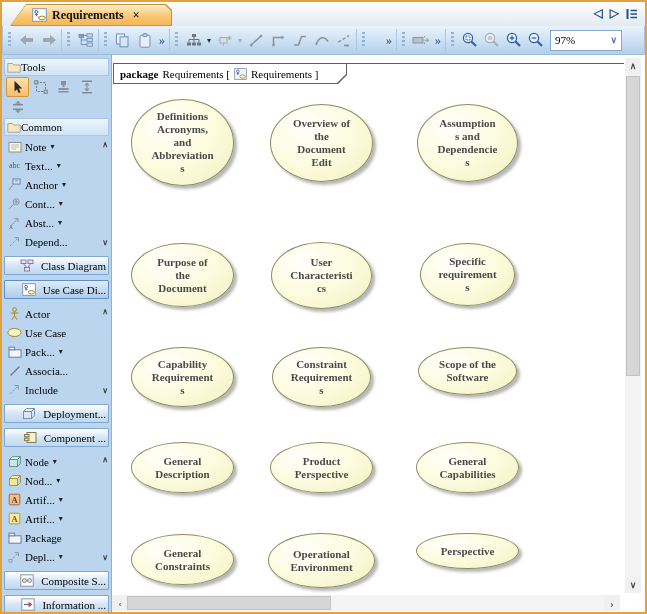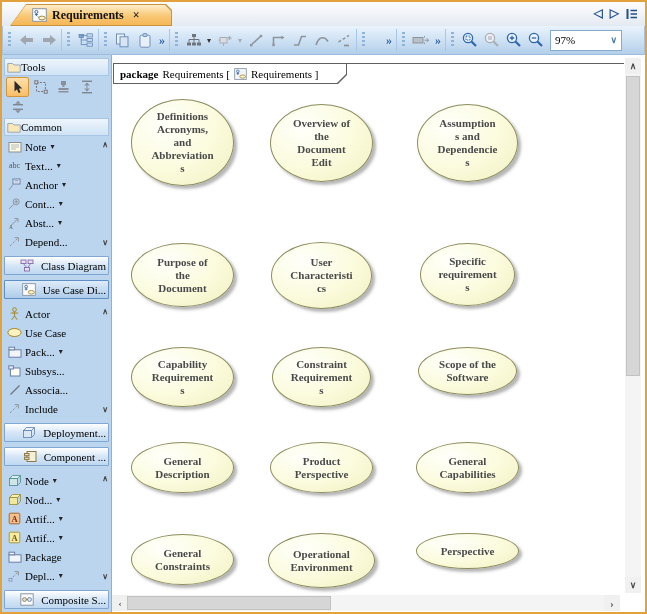--- a/index.html
+++ b/index.html
@@ -424,29 +424,20 @@
             <svg width="14" height="12" viewBox="0 0 14 12">
               <rect x="1" y="3.8" width="12" height="7.4" fill="#F2F6FB" stroke="#6B7FA8"></rect>
               <rect x="1" y="1.2" width="5.6" height="2.6" fill="#F2F6FB" stroke="#6B7FA8"></rect>
             </svg>
           </span>
         <span class="lbl">Pack...</span>
         <span class="dd">▾</span>
       </div>
       <div class="item">
         <span class="ic">
-            <svg width="13" height="12" viewBox="0 0 13 12">
-              <rect x="2.4" y="3" width="9.6" height="8" fill="#FDFDF4" stroke="#6B7FA8"></rect>
-              <rect x="0.8" y="0.8" width="4.6" height="3.2" fill="#E8EDF6" stroke="#6B7FA8"></rect>
-            </svg>
-          </span>
-        <span class="lbl">Subsys...</span>
-      </div>
-      <div class="item">
-        <span class="ic">
             <svg width="12" height="12" viewBox="0 0 12 12">
               <path d="M1.5 10.5 L10.5 1.5" stroke="#6E747C" stroke-width="1.2"></path>
             </svg>
           </span>
         <span class="lbl">Associa...</span>
       </div>
       <div class="item">
         <span class="ic">
             <svg width="13" height="13" viewBox="0 0 13 13">
               <path d="M2 11 L10 3" stroke="#8F959C" stroke-dasharray="2.4 1.6"></path>

